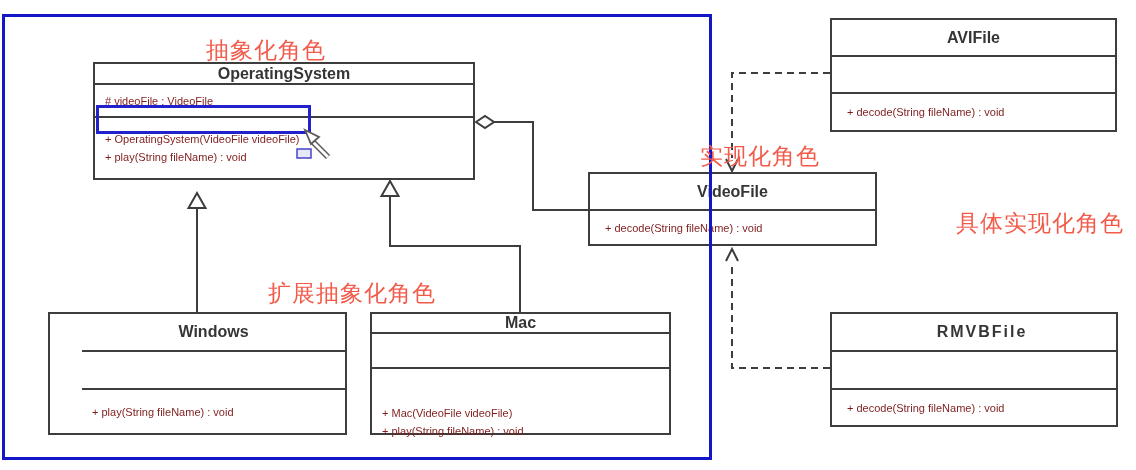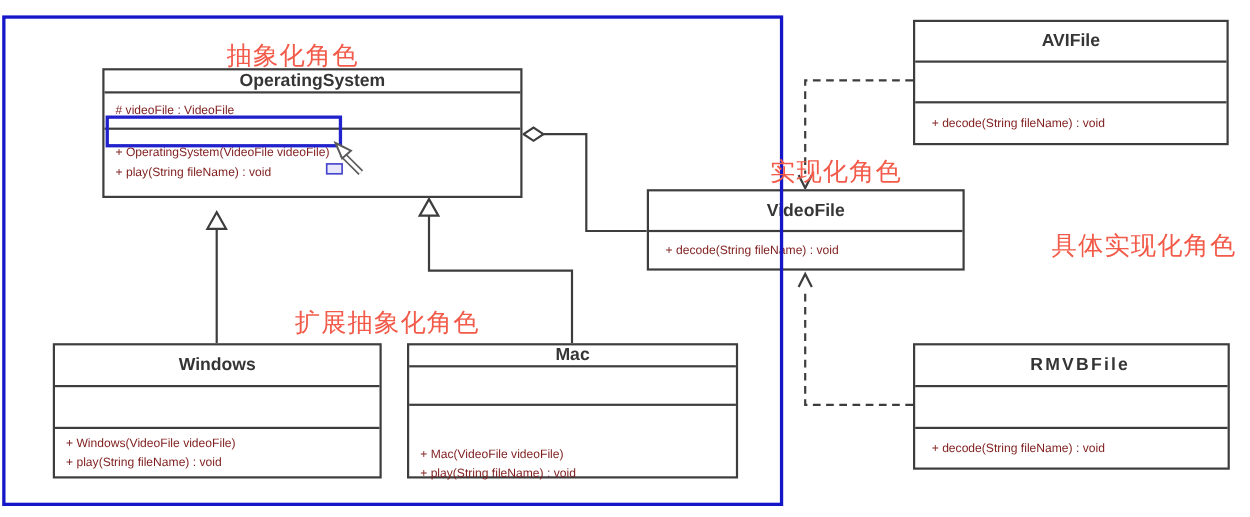--- a/index.html
+++ b/index.html
@@ -79,25 +79,24 @@
       <div class="attr-row">
         <span class="member"># videoFile : VideoFile</span>
       </div>
     </div>
     <div class="uml-methods">
       <div class="member">+ OperatingSystem(VideoFile videoFile)</div>
       <div class="member">+ play(String fileName) : void</div>
     </div>
   </div>
 
-  <div class="uml-class" style="left:48px;top:312px;width:299px;height:123px;">
+  <div class="uml-class" style="left:48px;top:312px;width:299px;height:123px;padding-left:32px;">
     <div class="uml-title" style="height:38px;">Windows</div>
     <div class="uml-attrs" style="height:38px;"></div>
     <div class="uml-methods">
-      <div class="member">+ Windows(VideoFile videoFile)</div>
       <div class="member">+ play(String fileName) : void</div>
     </div>
   </div>
 
   <div class="uml-class" style="left:370px;top:312px;width:301px;height:123px;gap:33px;">
     <div class="uml-title" style="height:38px;">Mac</div>
     <div class="uml-attrs" style="height:38px;"></div>
     <div class="uml-methods">
       <div class="member">+ Mac(VideoFile videoFile)</div>
       <div class="member">+ play(String fileName) : void</div>

